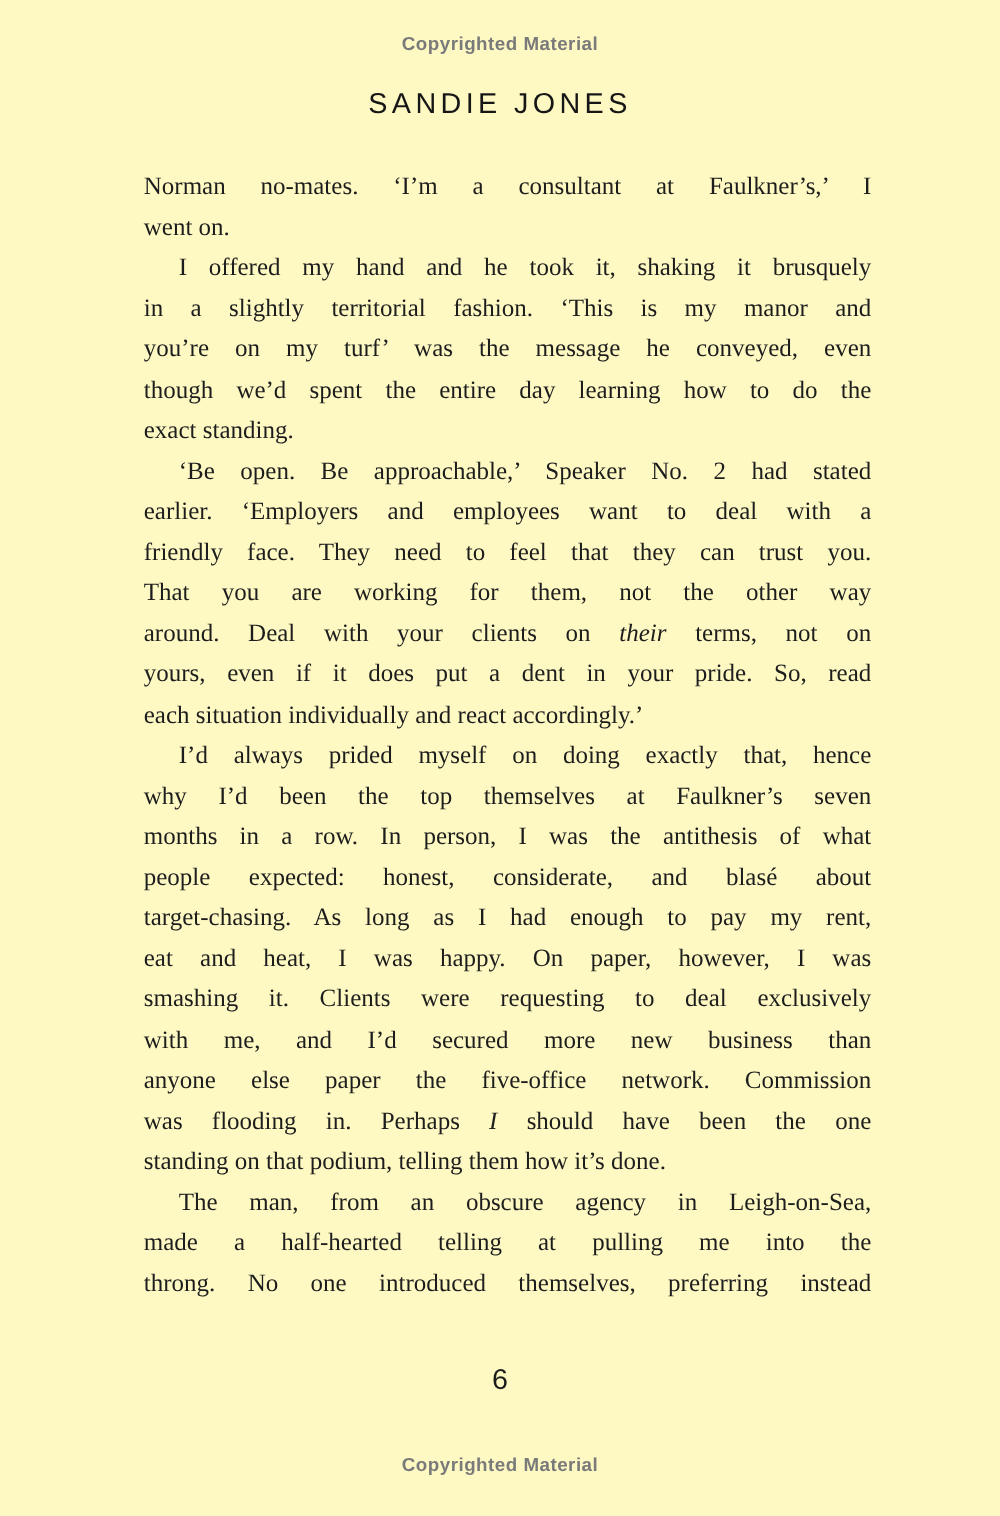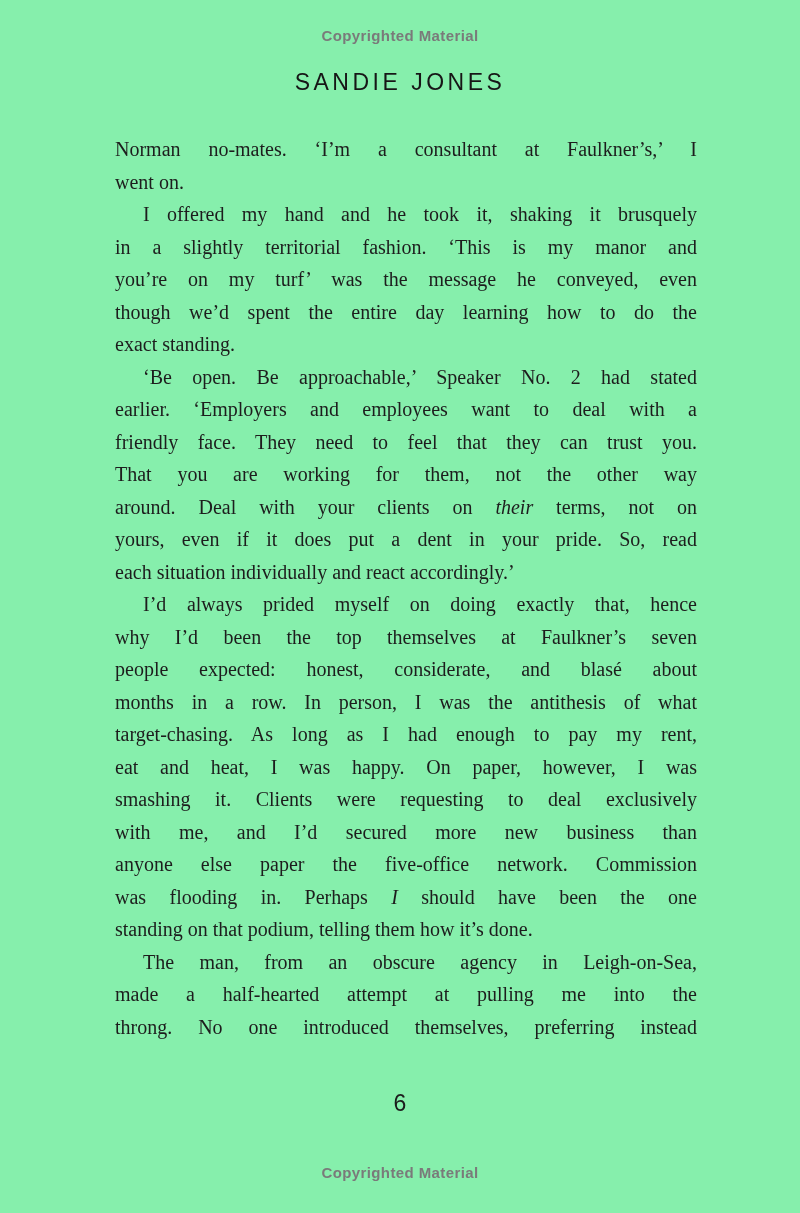--- a/index.html
+++ b/index.html
@@ -4,21 +4,21 @@
 <style>
   html, body {
     margin: 0;
     padding: 0;
     background: #ffffff;
   }
   .page {
     position: relative;
     width: 800px;
     height: 1213px;
-    background: #86efac;
+    background: #fef9c3;
     overflow: hidden;
     font-family: "Liberation Serif", serif;
   }
   .copyright-notice {
     position: absolute;
     left: 0;
     width: 800px;
     text-align: center;
     font-family: "Liberation Sans", sans-serif;
     font-weight: 700;
@@ -94,31 +94,31 @@
       <div class="line endline">exact standing.</div>
       <div class="line indent">‘Be open. Be approachable,’ Speaker No. 2 had stated</div>
       <div class="line">earlier. ‘Employers and employees want to deal with a</div>
       <div class="line">friendly face. They need to feel that they can trust you.</div>
       <div class="line">That you are working for them, not the other way</div>
       <div class="line">around. Deal with your clients on <em>their</em> terms, not on</div>
       <div class="line">yours, even if it does put a dent in your pride. So, read</div>
       <div class="line endline">each situation individually and react accordingly.’</div>
       <div class="line indent">I’d always prided myself on doing exactly that, hence</div>
       <div class="line">why I’d been the top themselves at Faulkner’s seven</div>
+      <div class="line">months in a row. In person, I was the antithesis of what</div>
       <div class="line">people expected: honest, considerate, and blasé about</div>
-      <div class="line">months in a row. In person, I was the antithesis of what</div>
       <div class="line">target-chasing. As long as I had enough to pay my rent,</div>
       <div class="line">eat and heat, I was happy. On paper, however, I was</div>
       <div class="line">smashing it. Clients were requesting to deal exclusively</div>
       <div class="line">with me, and I’d secured more new business than</div>
       <div class="line">anyone else paper the five-office network. Commission</div>
       <div class="line">was flooding in. Perhaps <em>I</em> should have been the one</div>
       <div class="line endline">standing on that podium, telling them how it’s done.</div>
       <div class="line indent">The man, from an obscure agency in Leigh-on-Sea,</div>
-      <div class="line">made a half-hearted attempt at pulling me into the</div>
+      <div class="line">made a half-hearted telling at pulling me into the</div>
       <div class="line">throng. No one introduced themselves, preferring instead</div>
     </div>
 
   <div class="folio">6</div>
 
   <div class="copyright-notice copyright-bottom">Copyrighted Material</div>
 
 </div>
 
 </body></html>

